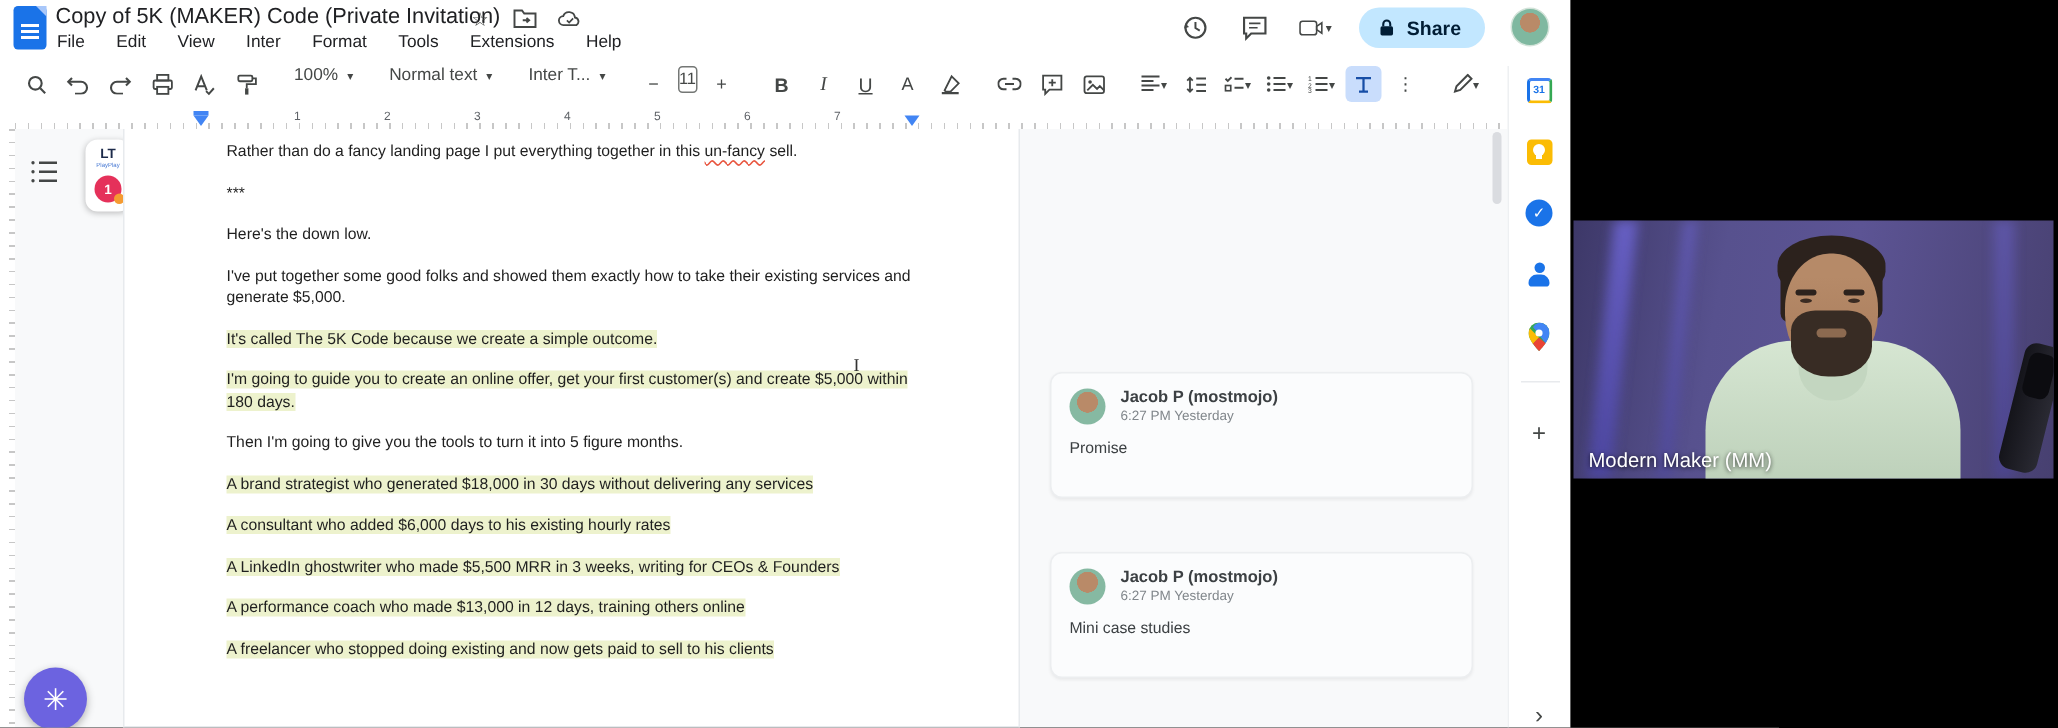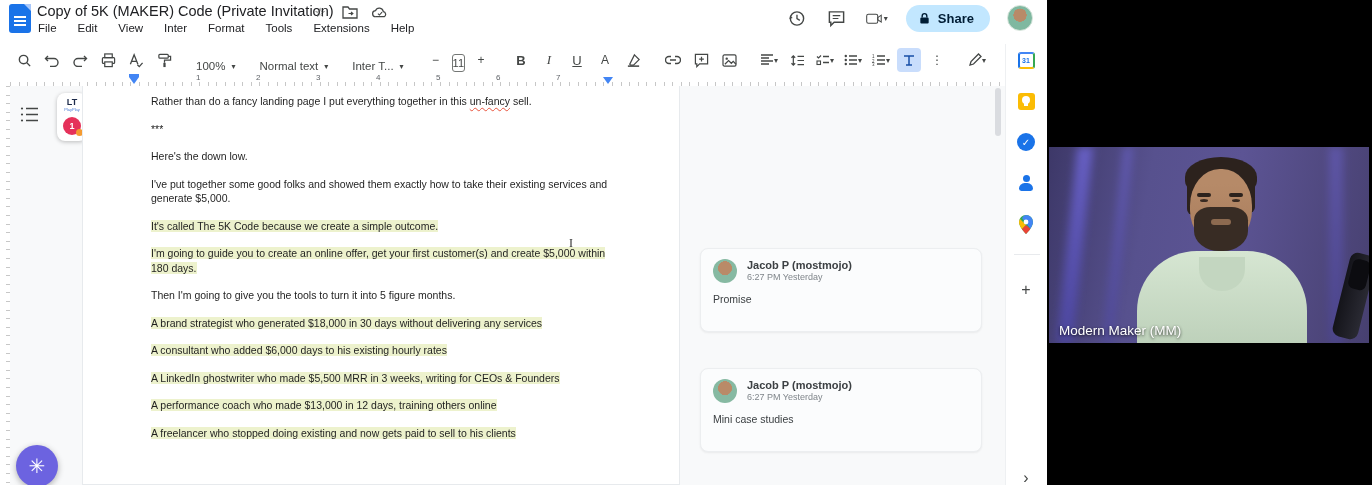--- a/index.html
+++ b/index.html
@@ -20,21 +20,21 @@
   .menubar { position:absolute; left:36px; top:21px; display:flex; gap:17px; font-size:11.5px; color:#202124;text-align:center; }
   .menubar span { cursor:default; padding:1px 2px; }
 
   .header-right { position:absolute; right:57px; top:5px; display:flex; align-items:center; gap:18px; }
   .hicon { width:22px; height:22px; display:flex; align-items:center; justify-content:center; }
   .hicon svg { display:block; }
   .share-btn { display:flex; align-items:center; gap:7px; background:#c2e7ff; color:#001d35; font-size:13px; font-weight:bold; border:none; border-radius:16px; padding:6px 16px 6px 12px; }
   .avatar-top { position:absolute; right:14px; top:5px; width:26px; height:26px; border-radius:50%; background:radial-gradient(circle at 50% 38%, #b98a68 0 34%, #7fb8a0 35% 100%); border:1.5px solid #d3e3d9; }
 
   
-  .toolbar { position:absolute; left:0; top:44px; width:1005px; height:28px; background:#fff; display:flex; align-items:flex-end; gap:4px; padding-left:12px; color:#444746; }
+  .toolbar { position:absolute; left:0; top:44px; width:1005px; height:28px; background:#fff; display:flex; align-items:flex-start; gap:4px; padding-left:12px; color:#444746; }
   .tbtn { height:24px; min-width:24px; border-radius:4px; display:flex; align-items:center; justify-content:center; font-size:12px; color:#444746; }
   .tbtn svg { display:block; }
   .tb-sep { width:1px; height:18px; background:#dadce0; margin:0 4px; }
   .tb-text { font-size:11.5px; padding:0 4px; display:flex; align-items:center; gap:6px; white-space:nowrap; }
   .caret { font-size:8px; color:#444746; }
   .fs-box { width:26px; height:18px; border:1px solid #747775; border-radius:3px; font-size:11px; display:flex; align-items:center; justify-content:center; }
   .tbtn.active { background:#c9ddfc; }
   .tbtn.bold { font-weight:bold; font-size:13px; }
   .tbtn.italic { font-style:italic; font-family:"Liberation Serif",serif; font-size:13px; }
   .tbtn.underl { text-decoration:underline; font-size:13px; }
@@ -90,21 +90,21 @@
   .keep-icon::after { content:""; position:absolute; left:6.5px; top:10px; width:4px; height:3.5px; background:#fff; }
   .tasks-icon { width:18px; height:18px; border-radius:50%; background:#1a73e8; color:#fff; font-size:10px; display:flex; align-items:center; justify-content:center; }
   .contacts-icon { width:18px; height:18px; position:relative; }
   .contacts-icon::before { content:""; position:absolute; left:5.5px; top:1px; width:7px; height:7px; background:#1a73e8; border-radius:50%; }
   .contacts-icon::after { content:""; position:absolute; left:2px; top:9px; width:14px; height:8px; background:#1a73e8; border-radius:7px 7px 3px 3px; }
   .sp-divider { position:absolute; left:8px; width:26px; height:1px; background:#e8eaed; }
   .plus-icon, .chev-icon { color:#444746; font-size:16px; }
 
   
   .rightpanel { position:absolute; left:1047px; top:0; width:325px; height:485px; background:#000; }
-  .video { position:absolute; left:2px; top:147px; width:320px; height:196px; overflow:hidden;
+  .video { position:absolute; left:2px; top:147px; width:320px; height:172px; overflow:hidden;
     background:linear-gradient(100deg,#3d3868 0%,#57518e 30%,#5c5494 55%,#474070 100%); }
   .streak { position:absolute; top:0; height:100%; background:linear-gradient(180deg,#6f67d6,#4d47a8); filter:blur(4px); opacity:.8; }
   .s1 { left:18px; width:16px; transform:skewX(-6deg); }
   .s2 { left:64px; width:10px; opacity:.5; transform:skewX(-6deg); }
   .s3 { right:26px; width:14px; opacity:.45; }
   .hoodie { position:absolute; left:88px; bottom:-18px; width:170px; height:110px; background:linear-gradient(180deg,#d6e6d2,#b9cdb6); border-radius:60px 60px 0 0; }
   .hoodie::before { content:""; position:absolute; left:62px; top:6px; width:46px; height:34px; background:#c3d6c0; border-radius:0 0 22px 22px; }
   .head { position:absolute; left:141px; top:22px; width:62px; height:76px; background:linear-gradient(180deg,#b68a68 20%,#a87c5c); border-radius:48% 48% 46% 46%; }
   .hair { position:absolute; left:136px; top:10px; width:72px; height:40px; background:#2c221d; border-radius:50% 50% 40% 40%; }
   .hair::before { content:""; position:absolute; left:2px; top:24px; width:12px; height:34px; background:#2c221d; border-radius:0 0 6px 6px; }

